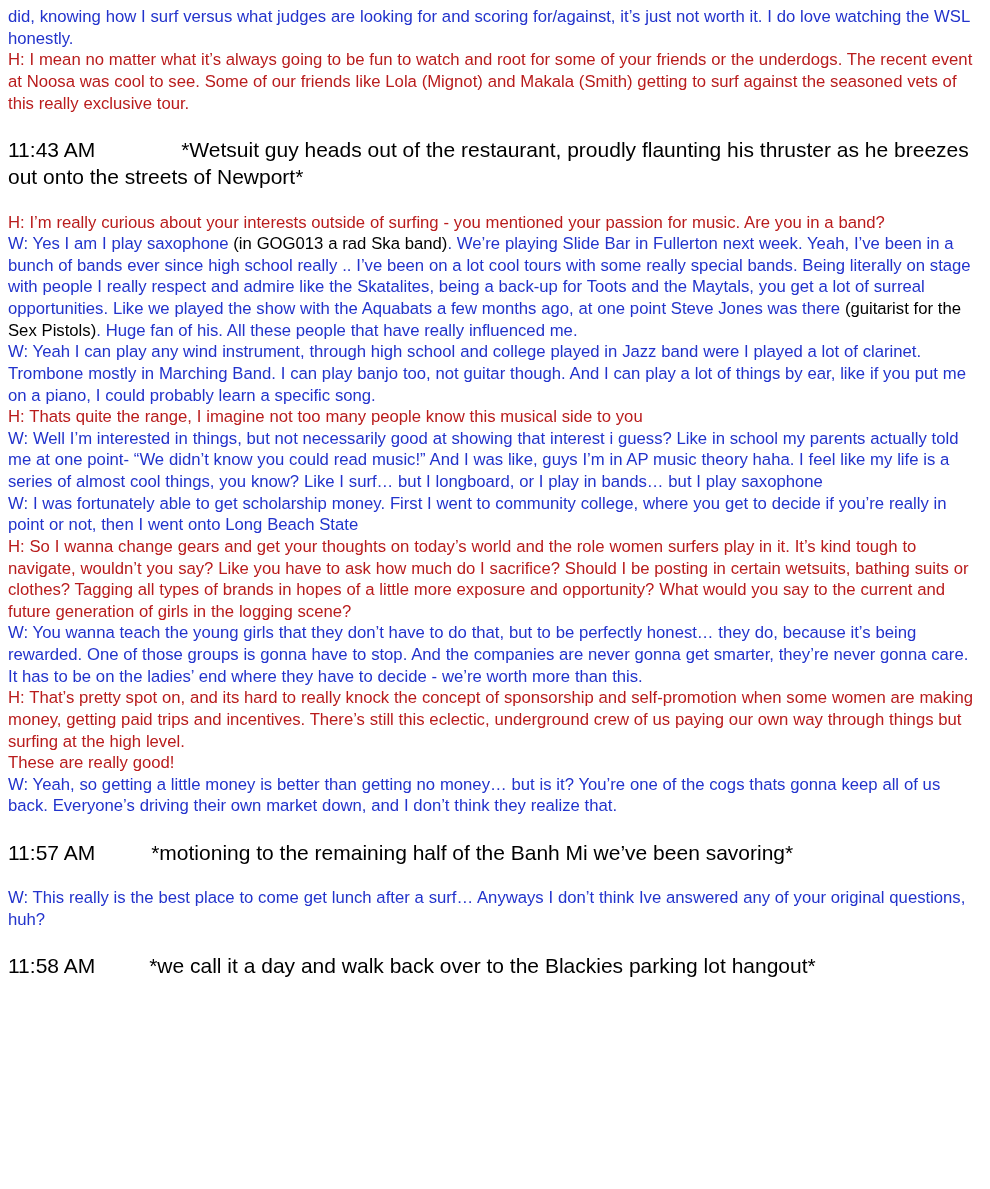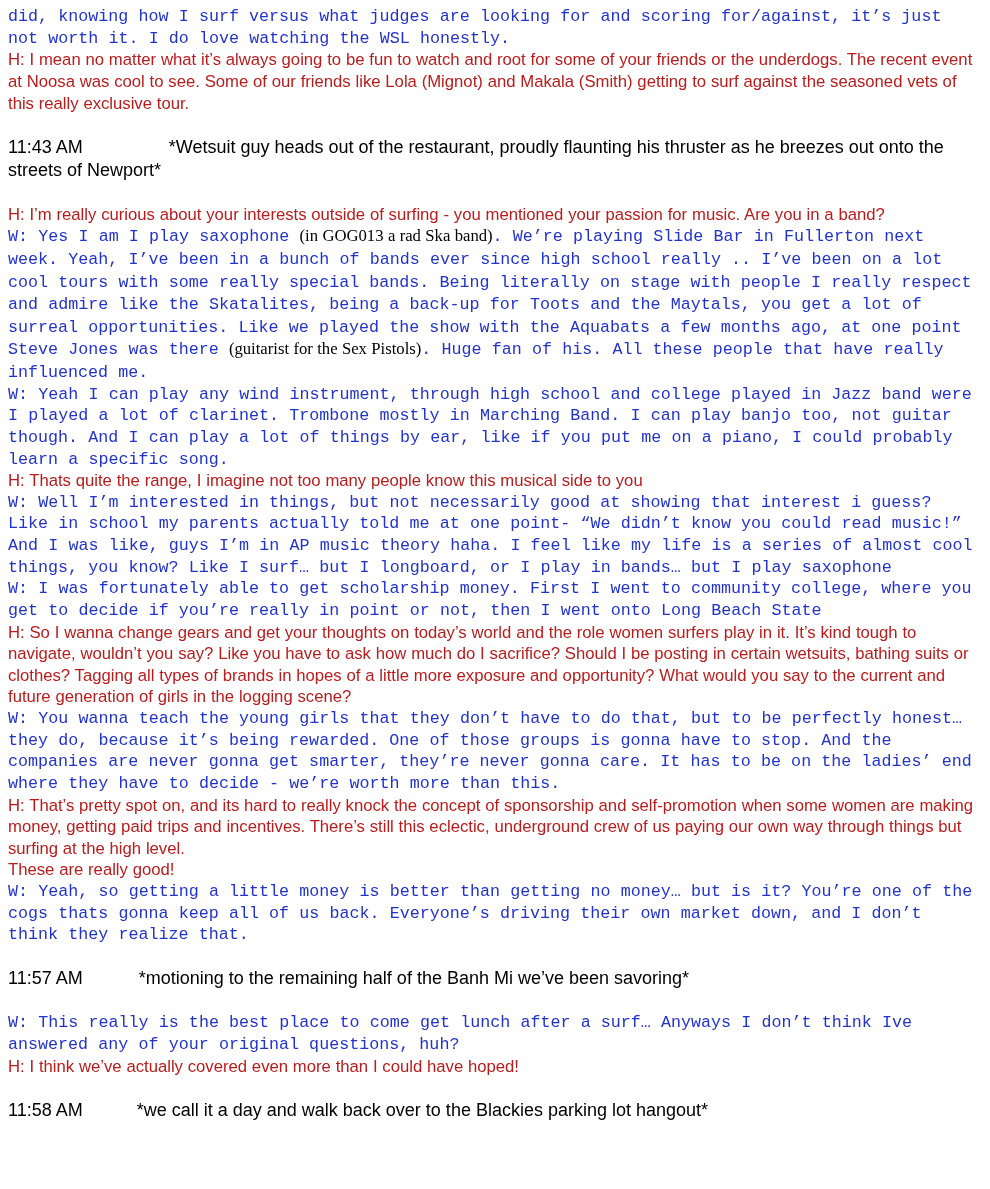--- a/index.html
+++ b/index.html
@@ -18,26 +18,26 @@
     padding: 6px 10px 10px 8px;
   }
   .para {
     font-size: 16.7px;
     line-height: 1.295;
     margin: 0;
     padding: 0;
     letter-spacing: -0.01px;
     word-spacing: 0.2px;
   }
-  .blue  { color: #2233cc; font-family: Liberation Mono, monospace; }
+  .blue  { color: #2233cc; }
   .green { color: #b91c1c; }
-  .black { color: #000000; font-family: Liberation Serif, serif; }
+  .black { color: #000000; }
   
   .ts-row {
-    font-size: 18px;
+    font-size: 21px;
     line-height: 1.295;
     color: #000000;
     margin: 0;
   }
   .ts-time {
     display: inline-block;
   }
   .ts-gap-1 { display: inline-block; width: 86px; }
   .ts-gap-2 { display: inline-block; width: 56px; }
   .ts-gap-3 { display: inline-block; width: 54px; }
@@ -75,19 +75,18 @@
   <p class="para green">These are really good!</p>
   <p class="para blue">W:  Yeah, so getting a little money is better than getting no money… but is it? You’re one of the cogs thats gonna keep all of us back. Everyone’s driving their own market down, and I don’t think they realize that.</p>
 
   <div class="blank"></div>
 
   <p class="ts-row"><span class="ts-time">11:57 AM</span><span class="ts-gap-2"></span><span>*motioning to the remaining half of the Banh Mi we’ve been savoring*</span></p>
 
   <div class="blank"></div>
 
   <p class="para blue">W: This really is the best place to come get lunch after a surf… Anyways I don’t think Ive answered any of your original questions, huh?</p>
-  <p class="para green">H: I think we’ve actually covered even more than I  could have hoped!</p>
 
   <div class="blank"></div>
 
   <p class="ts-row"><span class="ts-time">11:58 AM</span><span class="ts-gap-3"></span><span>*we call it a day and walk back over to the Blackies parking lot hangout*</span></p>
 
 </div>
 
 </body></html>

